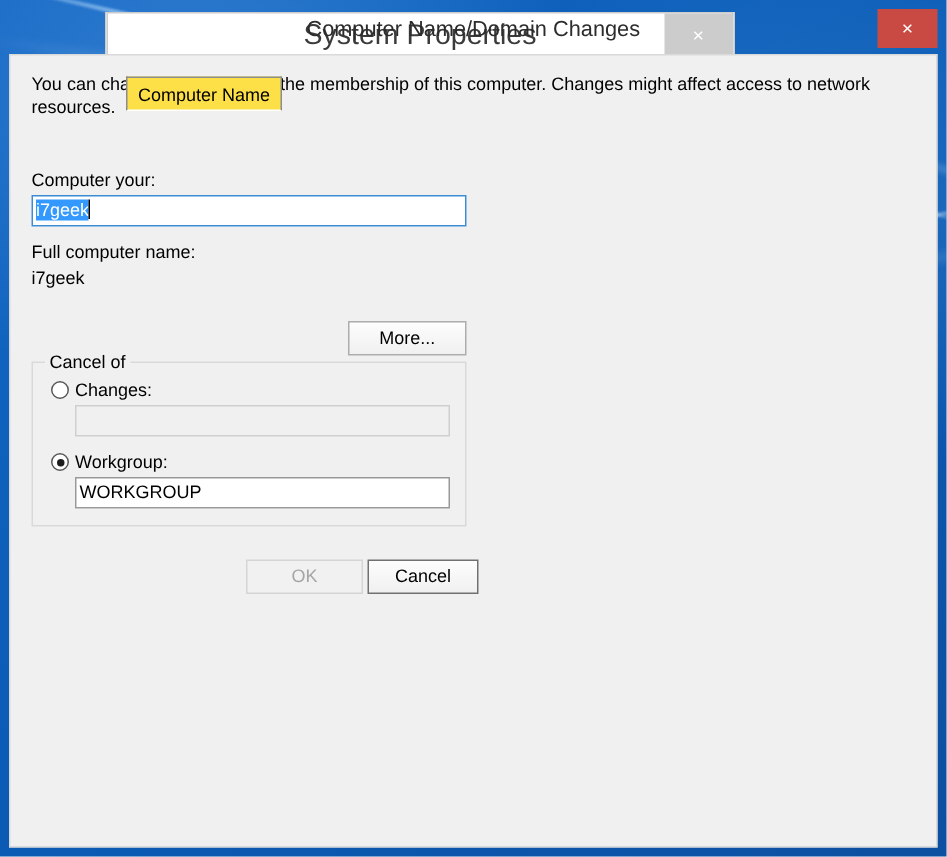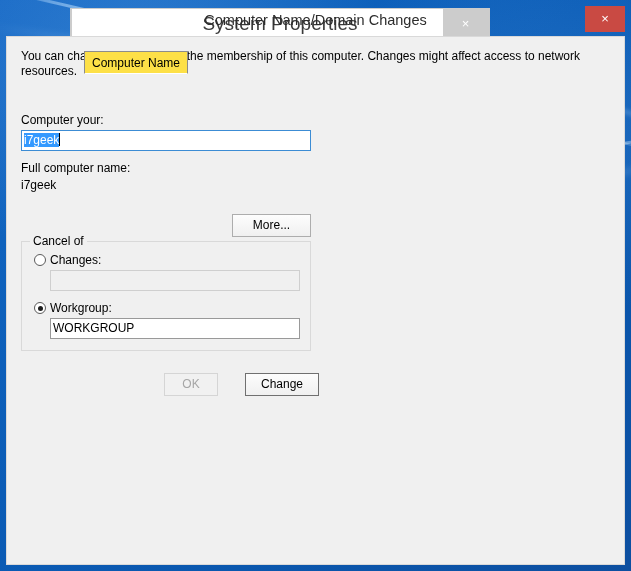--- a/index.html
+++ b/index.html
@@ -425,16 +425,16 @@
       </div>
 
       <div class="radio-row" style="left:12px; top:59px;">
         <span class="radio checked"></span><span>Workgroup:</span>
       </div>
       <div class="text-input plain" style="left:28px; top:76px; width:250px; height:21px;">
         <span>WORKGROUP</span>
       </div>
     </div>
 
-    <div class="btn disabled" style="left:157px; top:336px; width:54px; height:23px; line-height:21px;">OK</div>
-    <div class="btn default" style="left:238px; top:336px; width:74px; height:23px; line-height:21px;">Change</div>
+    <div class="btn disabled" style="left:157px; top:336px; width:78px; height:23px; line-height:21px;">OK</div>
+    <div class="btn default" style="left:238px; top:336px; width:74px; height:23px; line-height:21px;">Cancel</div>
   </div>
 </div>
 
 </body></html>

